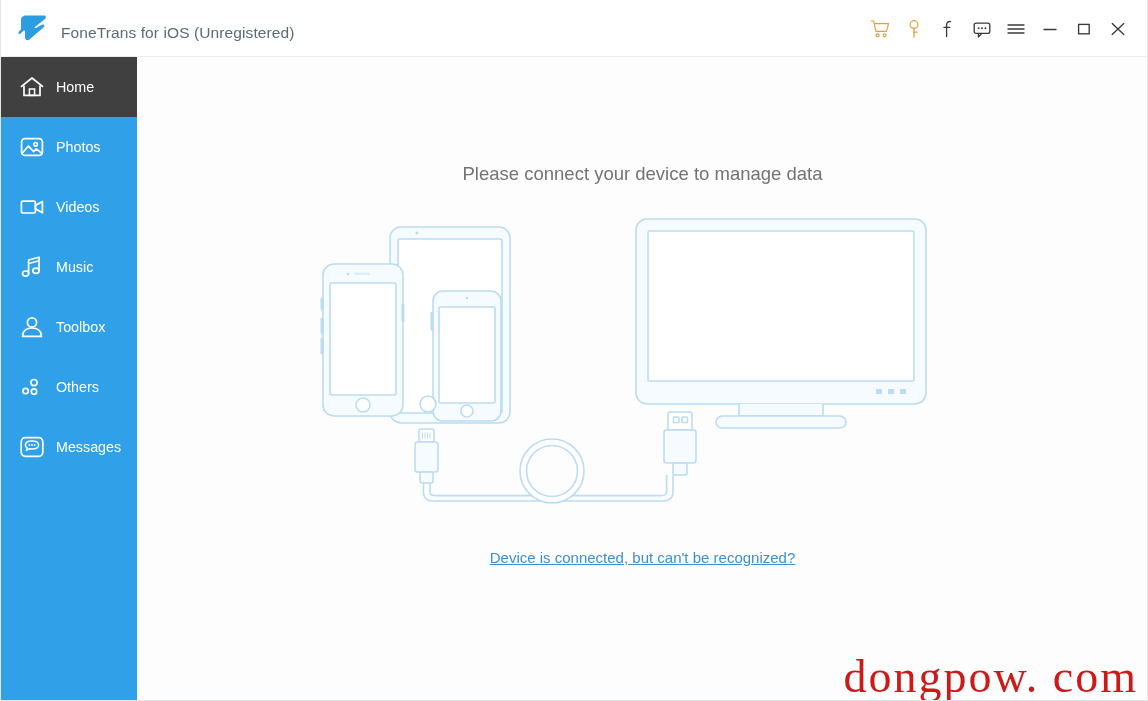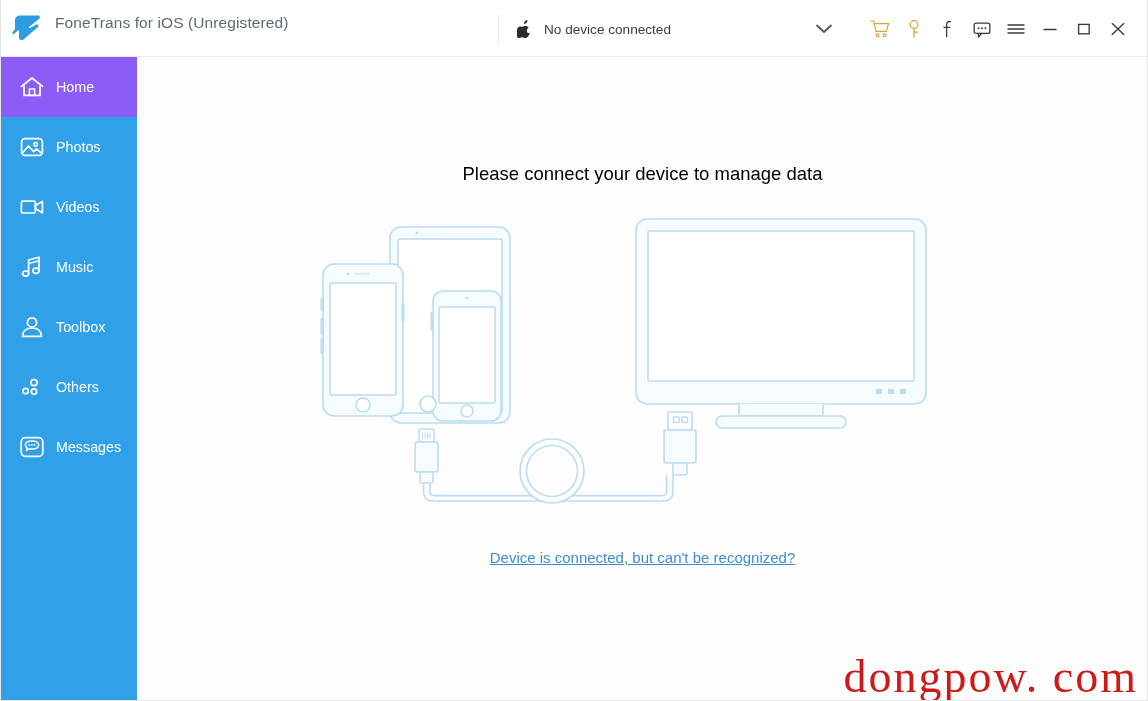--- a/index.html
+++ b/index.html
@@ -18,21 +18,21 @@
     overflow:hidden;
   }
 
   
   .titlebar{
     position:absolute; left:0; top:0; width:1148px; height:57px;
     background:#ffffff;
     border-bottom:1px solid #ececec;
     display:flex; align-items:center;
   }
-  .brand{ display:flex; align-items:flex-start; padding-left:10px; }
+  .brand{ display:flex; align-items:flex-end; padding-left:16px; }
   .brand-logo{ width:32px; height:28px; display:block; }
   .brand-title{
     margin-left:12px;
     font-size:15.5px;
     color:#5b6b78;
     letter-spacing:.1px;
     white-space:nowrap;
   }
 
   .device-zone{
@@ -68,40 +68,40 @@
     background:#30a1e8;
   }
   .nav-item{
     position:relative;
     height:60px;
     display:flex; align-items:center;
     padding-left:18px;
     cursor:pointer;
     color:#ffffff;
   }
-  .nav-item.active{ background:#8b5cf6; }
+  .nav-item.active{ background:#404040; }
   .nav-ico{ width:26px; height:26px; flex:0 0 26px; display:block; }
   .nav-label{
     margin-left:11px;
     font-size:14.3px;
     color:#ffffff;
     white-space:nowrap;
   }
 
   
   .main{
     position:absolute; left:136px; top:57px;
     width:1011px; height:644px;
     background:#fdfdfd;
   }
   .headline{
     position:absolute; top:106px; left:0; width:100%;
     text-align:center;
     font-size:18.5px;
-    color:#000000;
+    color:#737373;
   }
   .illo{
     position:absolute; left:181px; top:152px;
     width:660px; height:300px;
   }
   .illo svg{ display:block; }
   .helplink{
     position:absolute; top:492px; left:0; width:100%;
     text-align:center;
   }
@@ -133,37 +133,20 @@
         <svg class="brand-logo" viewBox="0 0 32 28">
           <path d="M4 6 C4 3.2 6.2 1.5 9 1.5 L27 1.5 C29 1.5 29.6 3.4 28 5 L18.5 12.6
                    C17 13.8 18 14.6 19.4 13.8 L25 10.8 C27 9.8 28.4 11.6 26.6 13.2
                    L12.5 25.4 C10.6 27 8 26.2 8 23.6 L8 17.6 C8 16.4 7 16.2 6.2 17
                    L3.6 19.4 C2 20.8 0.6 19 2 17.4 L4 15.2 Z" fill="#2b9de0"></path>
         </svg>
       </span>
       <span class="brand-title">FoneTrans for iOS (Unregistered)</span>
     </div>
 
-    <div class="device-zone">
-      <span class="vline"></span>
-      <span class="apple-icon">
-        <svg class="apple-icon" viewBox="0 0 15 18">
-          <path d="M10.4 0c.1 1-.3 2-.9 2.7-.6.7-1.6 1.3-2.5 1.2-.1-1 .4-2 1-2.6C8.6.5 9.6 0 10.4 0z
-                   M12.9 13.1c-.4 1-.6 1.4-1.2 2.3-.8 1.2-1.9 2.6-3.3 2.6-1.2 0-1.6-.8-3.2-.8-1.7 0-2.1.8-3.3.8
-                   -1.4 0-2.4-1.3-3.2-2.4C-1.4 12.3-.1 7.7 2.6 6.6c1.2-.5 2.1.1 3 .1.9 0 1.5-.6 3-.6
-                   1.2 0 2.4.6 3.1 1.6-2.7 1.5-2.3 5.3.2 5.4z" fill="#2b2b2b"></path>
-        </svg>
-      </span>
-      <span class="device-label">No device connected</span>
-      <span class="chev">
-        <svg class="chev" viewBox="0 0 18 12">
-          <path d="M2 2.5 L9 9 L16 2.5" fill="none" stroke="#555" stroke-width="1.8" stroke-linecap="round" stroke-linejoin="round"></path>
-        </svg>
-      </span>
-    </div>
 
     <div class="winicons">
 
       <span class="wbtn">
         <svg width="20" height="20" viewBox="0 0 20 20">
           <path d="M1 2 L3.6 2 L6 12.4 L16.4 12.4 L18.6 4.6 L4.6 4.6" fill="none" stroke="#e0a33c" stroke-width="1.2" stroke-linecap="round" stroke-linejoin="round"></path>
           <circle cx="7.6" cy="16.3" r="1.5" fill="none" stroke="#e0a33c" stroke-width="1.2"></circle>
           <circle cx="14.6" cy="16.3" r="1.5" fill="none" stroke="#e0a33c" stroke-width="1.2"></circle>
         </svg>
       </span>

